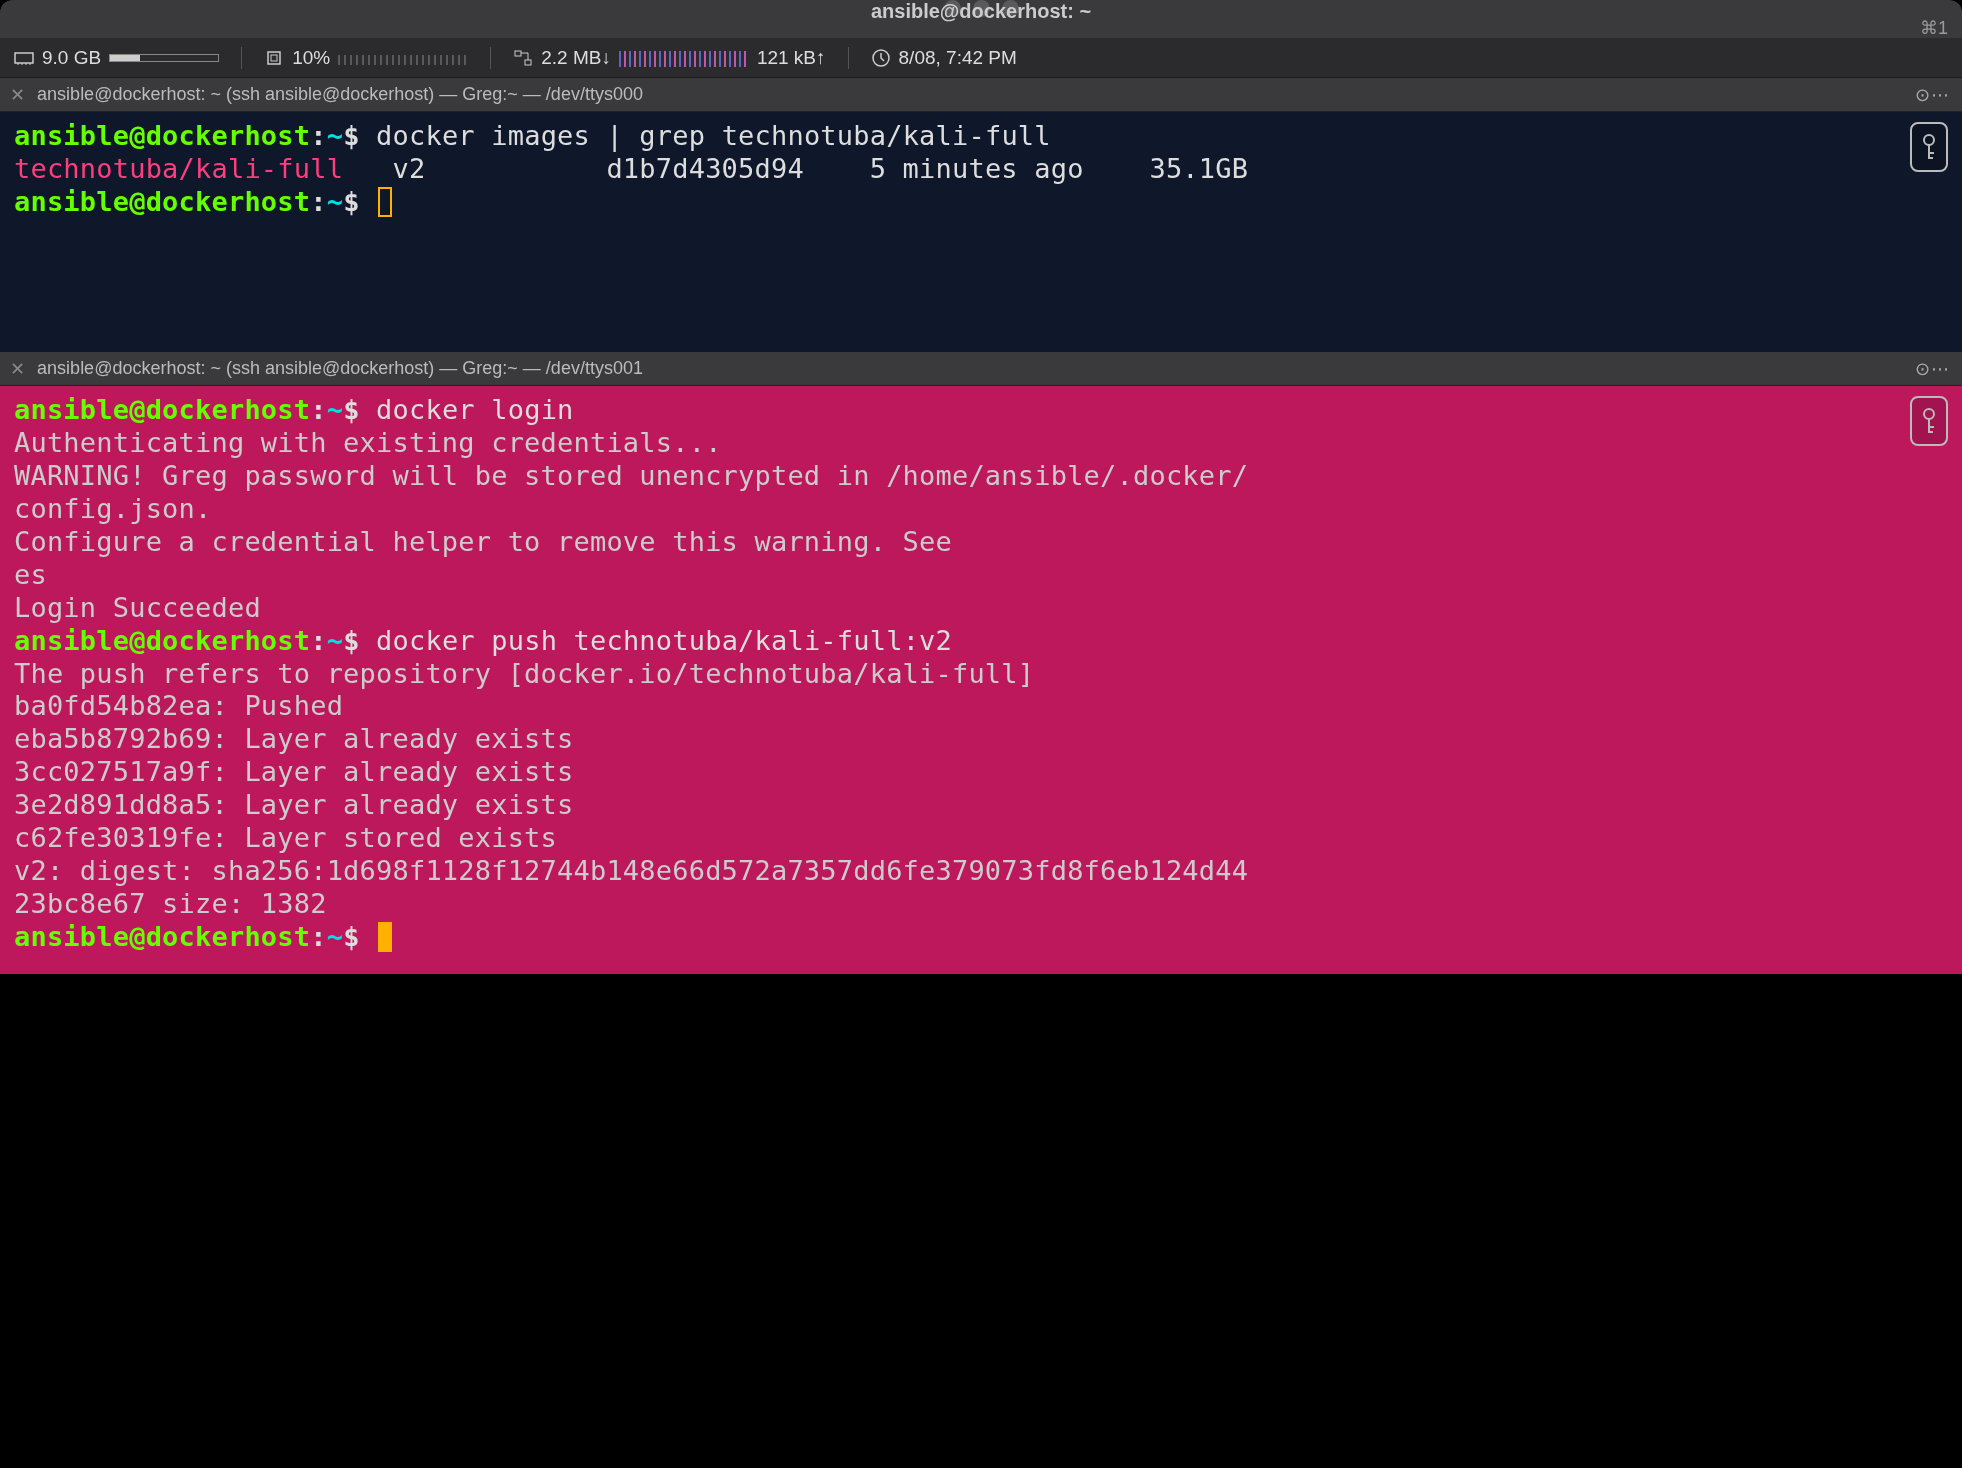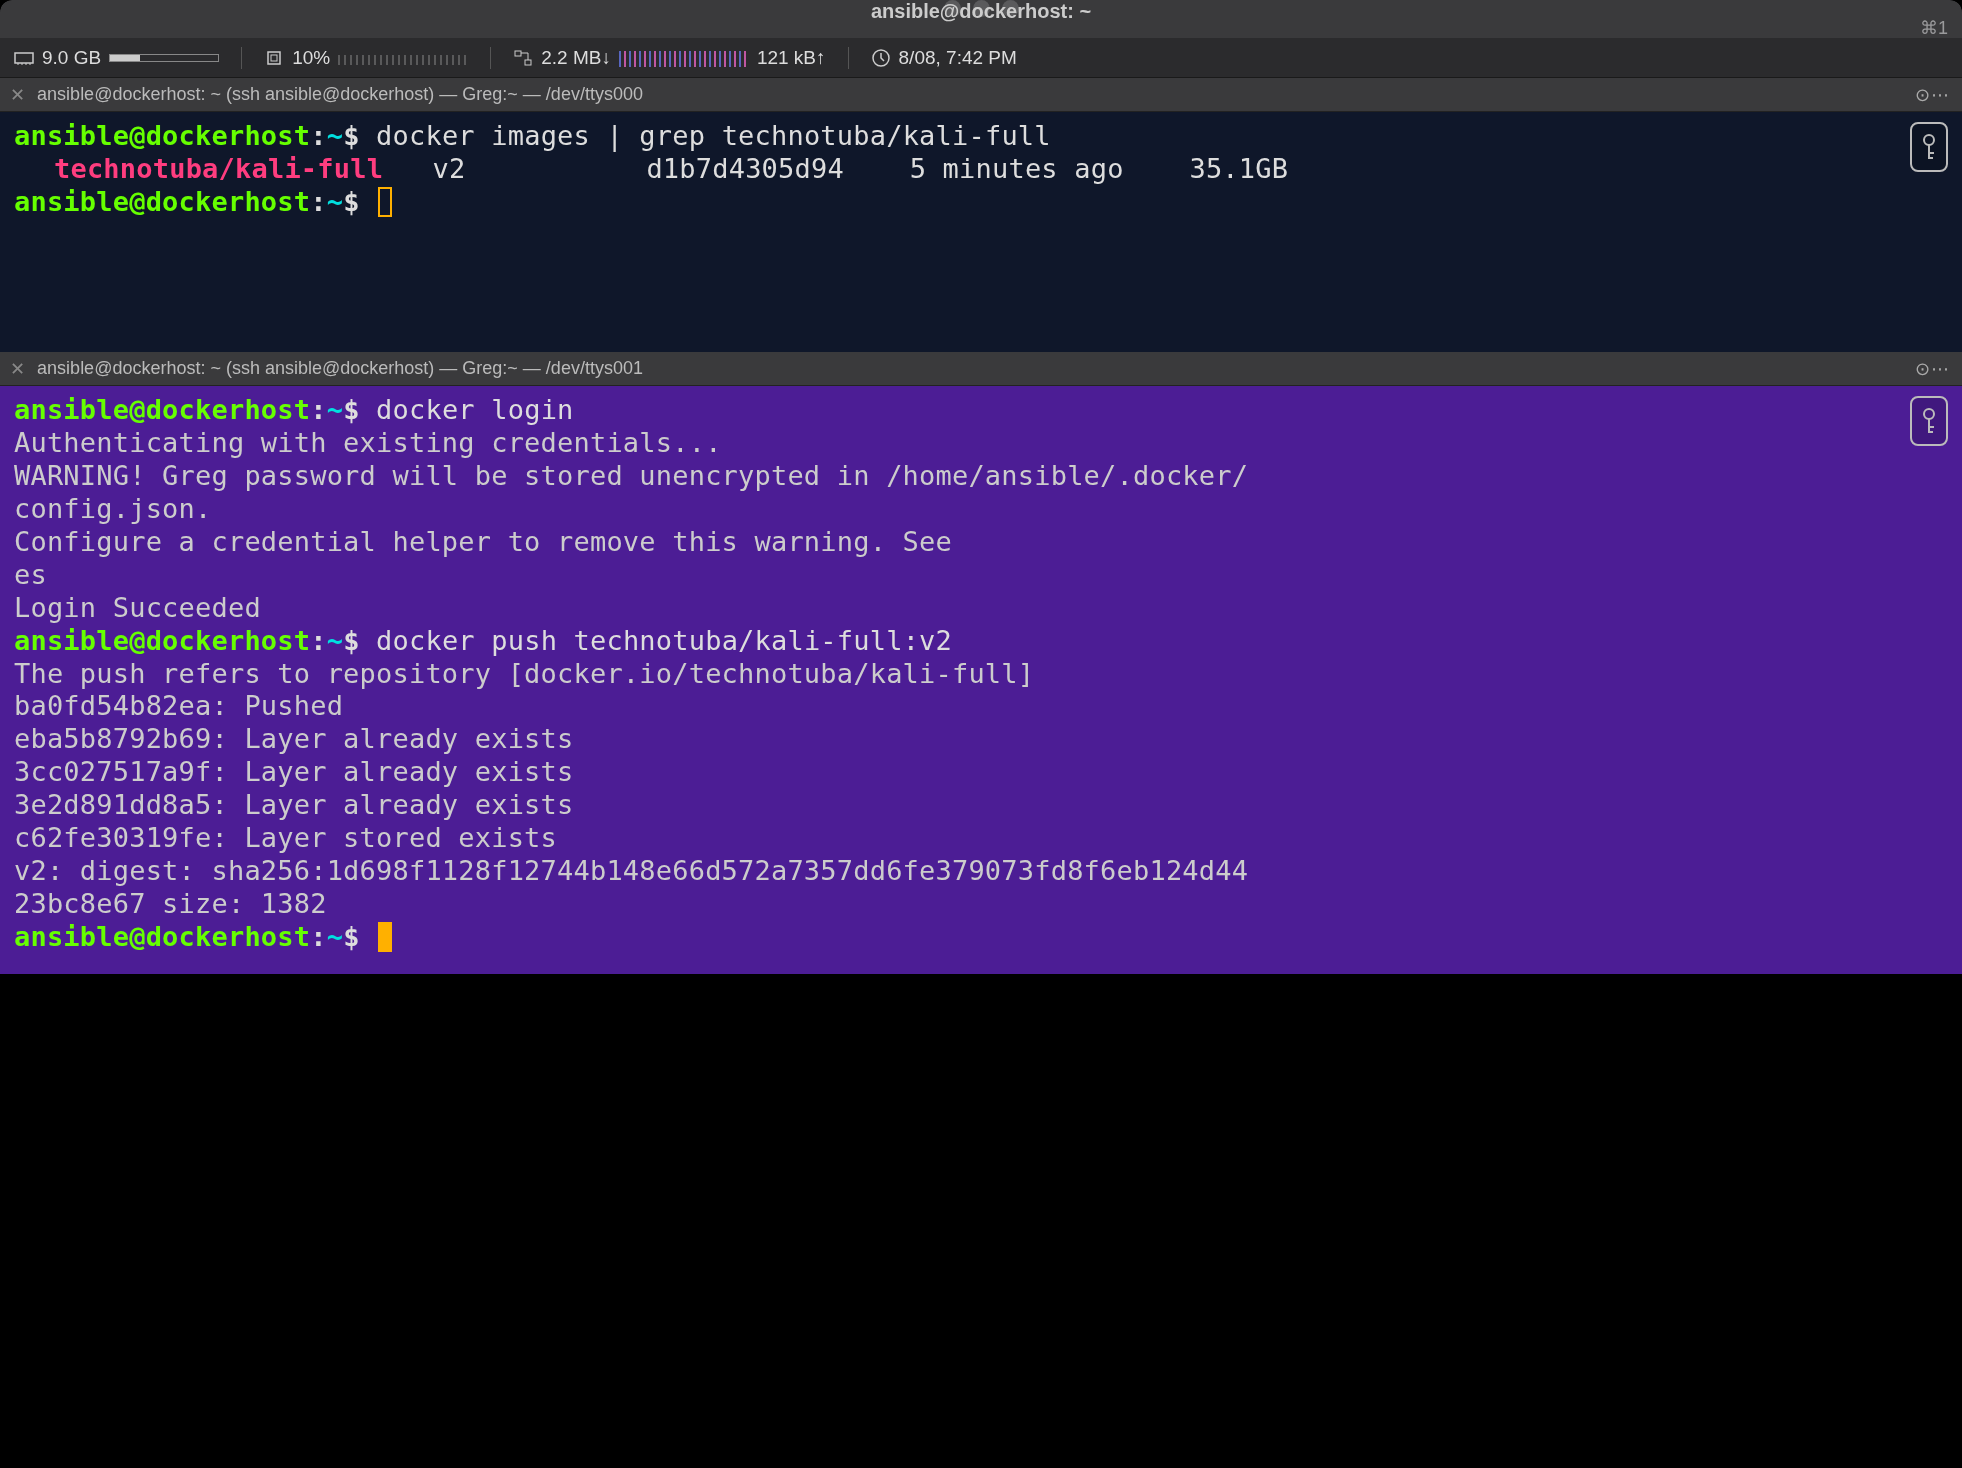--- a/index.html
+++ b/index.html
@@ -79,28 +79,28 @@
     font-family: -apple-system, sans-serif;
     font-size: 18px;
     color: #bbb;
     border-bottom: 1px solid #222;
     position: relative;
   }
   .tab-x { color: #888; margin-right: 12px; font-size: 18px; }
   .tab-more { position:absolute; right:12px; color:#aaa; letter-spacing:1px; }
   .pane { position: relative; }
   .pane1 { background: #0f172a; padding: 8px 14px 40px 14px; min-height: 240px; }
-  .pane2 { background: #4c1d95; padding: 8px 14px 20px 14px; }
+  .pane2 { background: #be185d; padding: 8px 14px 20px 14px; }
   .line { white-space: pre; font-size: 27px; line-height: 1.22; letter-spacing: 0.2px; }
   .prompt-user { color: #66ff00; font-weight: bold; }
   .prompt-path { color: #00e0e0; font-weight: bold; }
   .prompt-sym { color: #ddd; font-weight: bold; }
   .cmd { color: #ddd; }
   .pane1 .cmd { color: #ddd; }
-  .repo { color: #ff3d7f; font-weight: bold; margin-left: 40px; }
+  .repo { color: #ff3d7f; font-weight: normal; }
   .cursor {
     display: inline-block;
     width: 14px; height: 30px;
     border: 2px solid #ffb000;
     vertical-align: text-bottom;
     margin-left: 2px;
   }
   .cursor.solid { background:#ffb000; border:none; }
   .key-badge {
     position: absolute;

